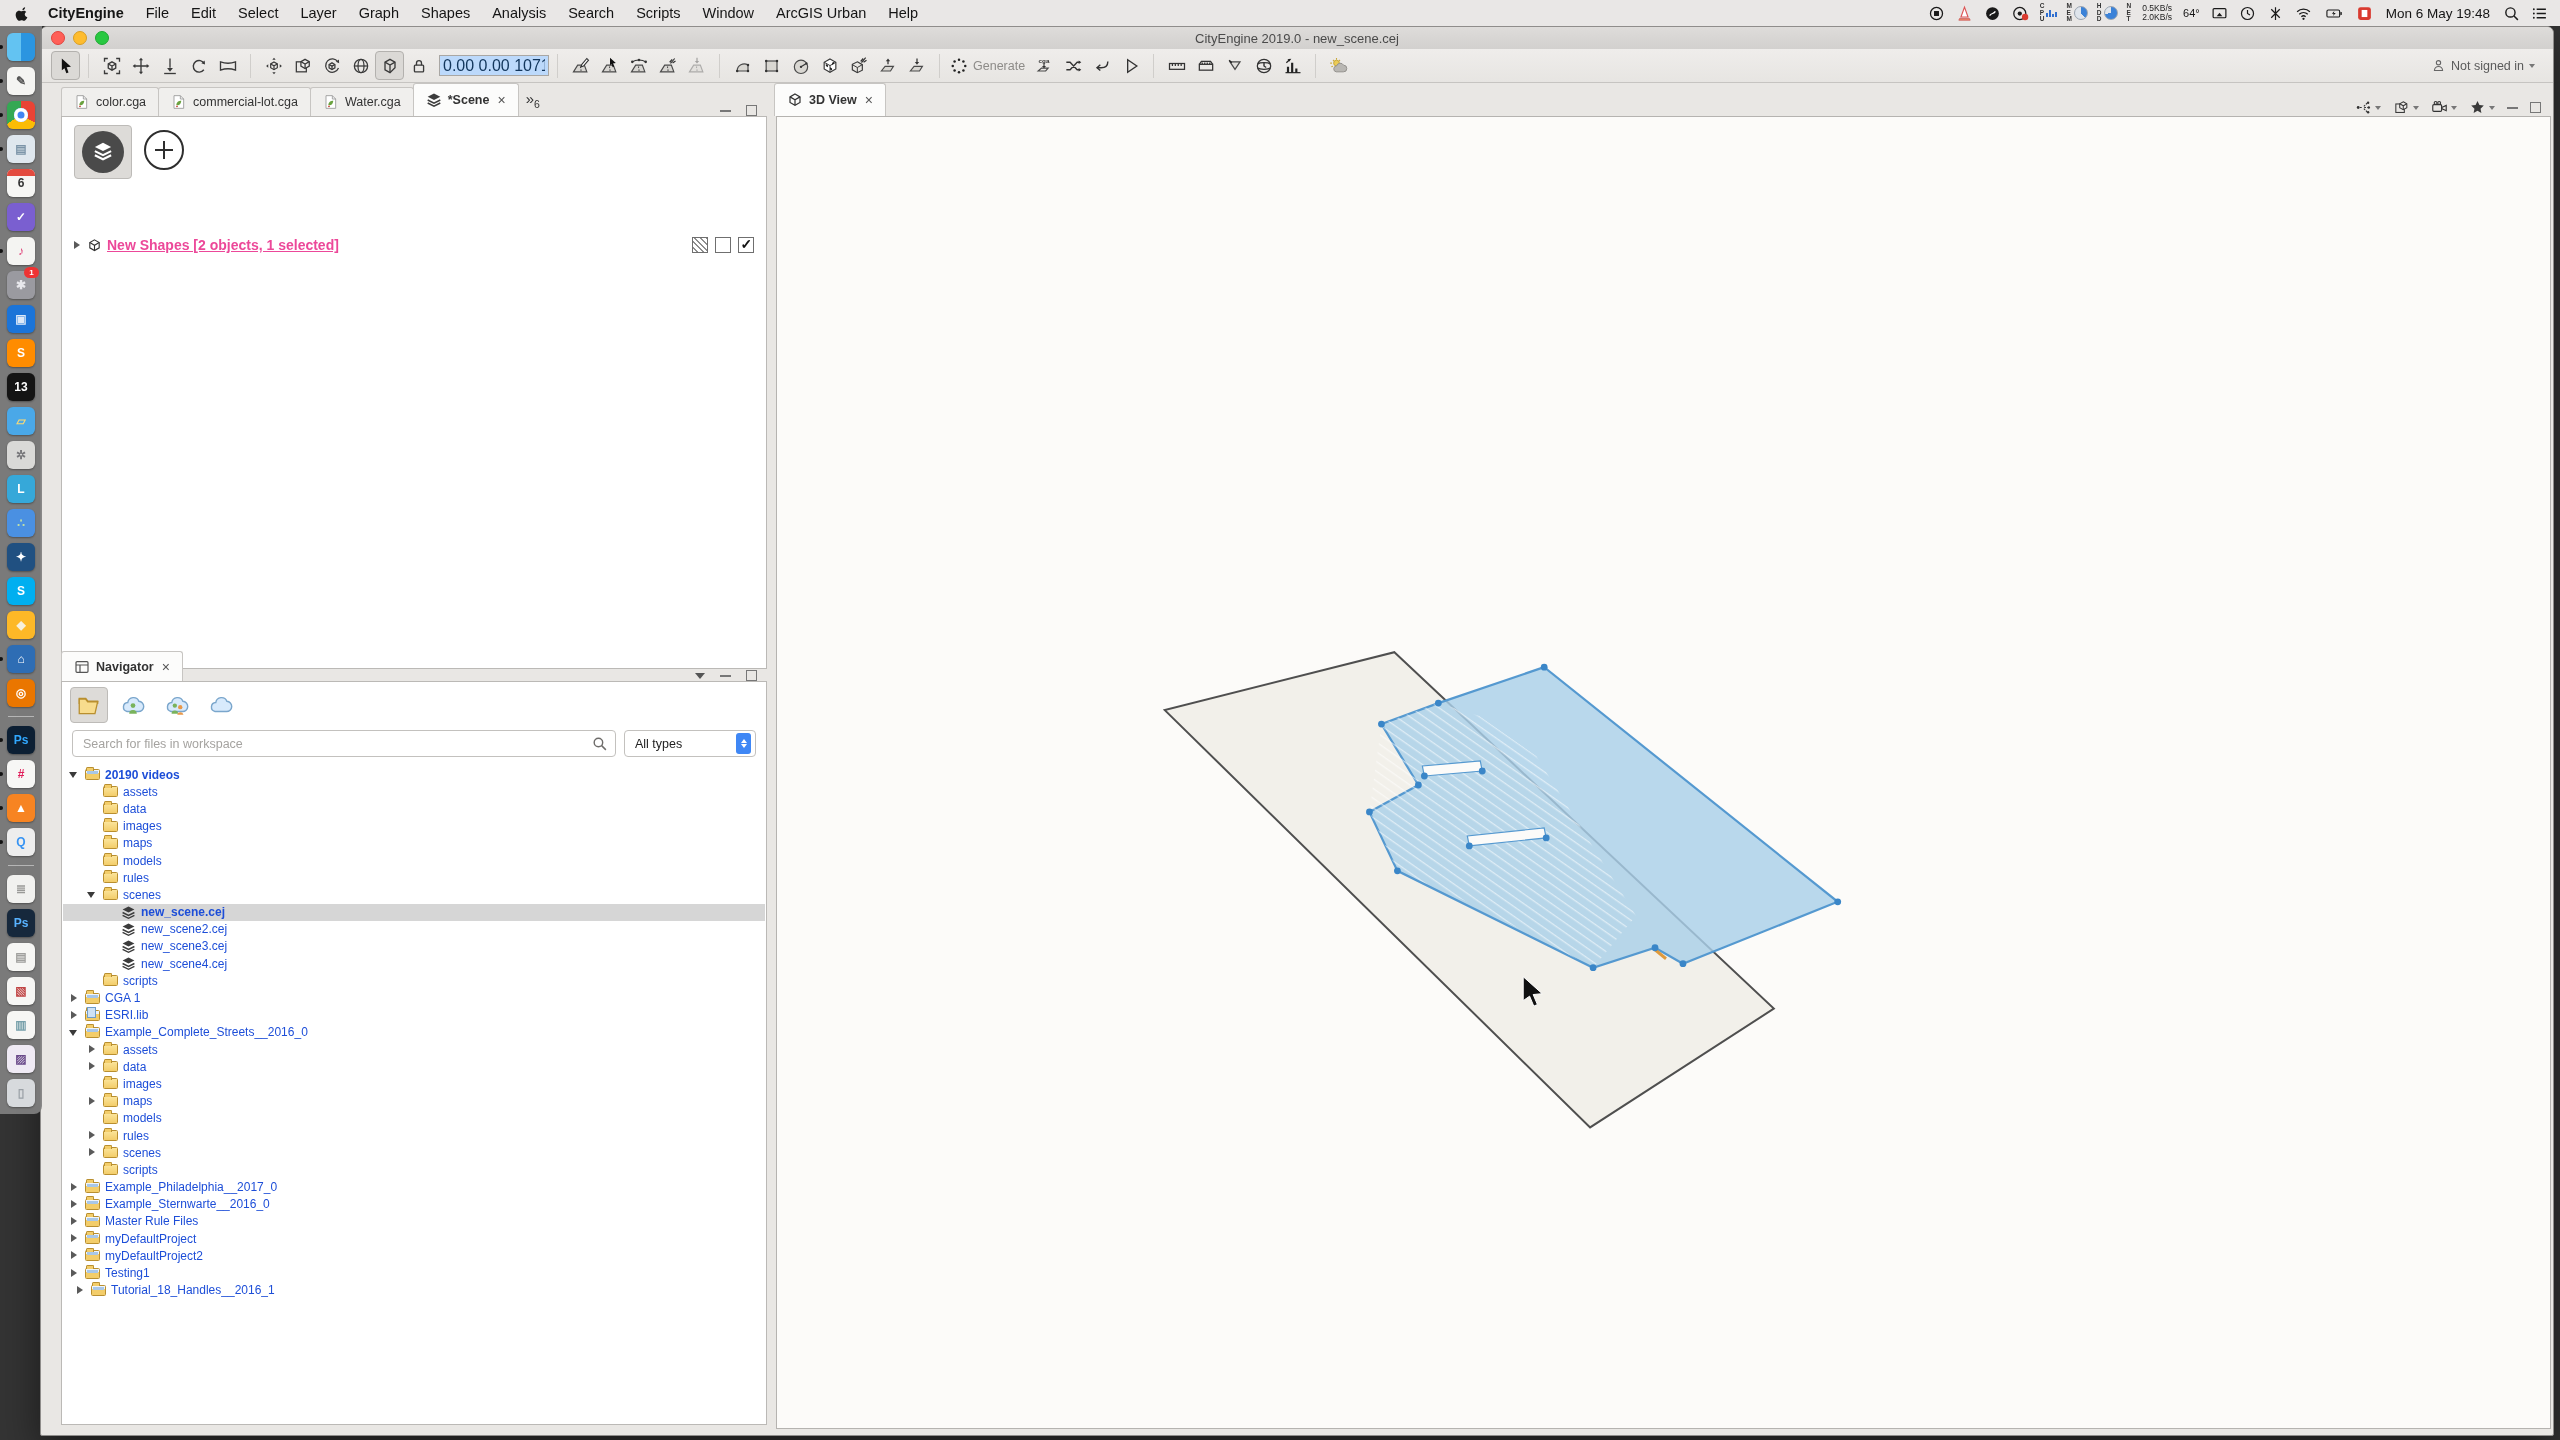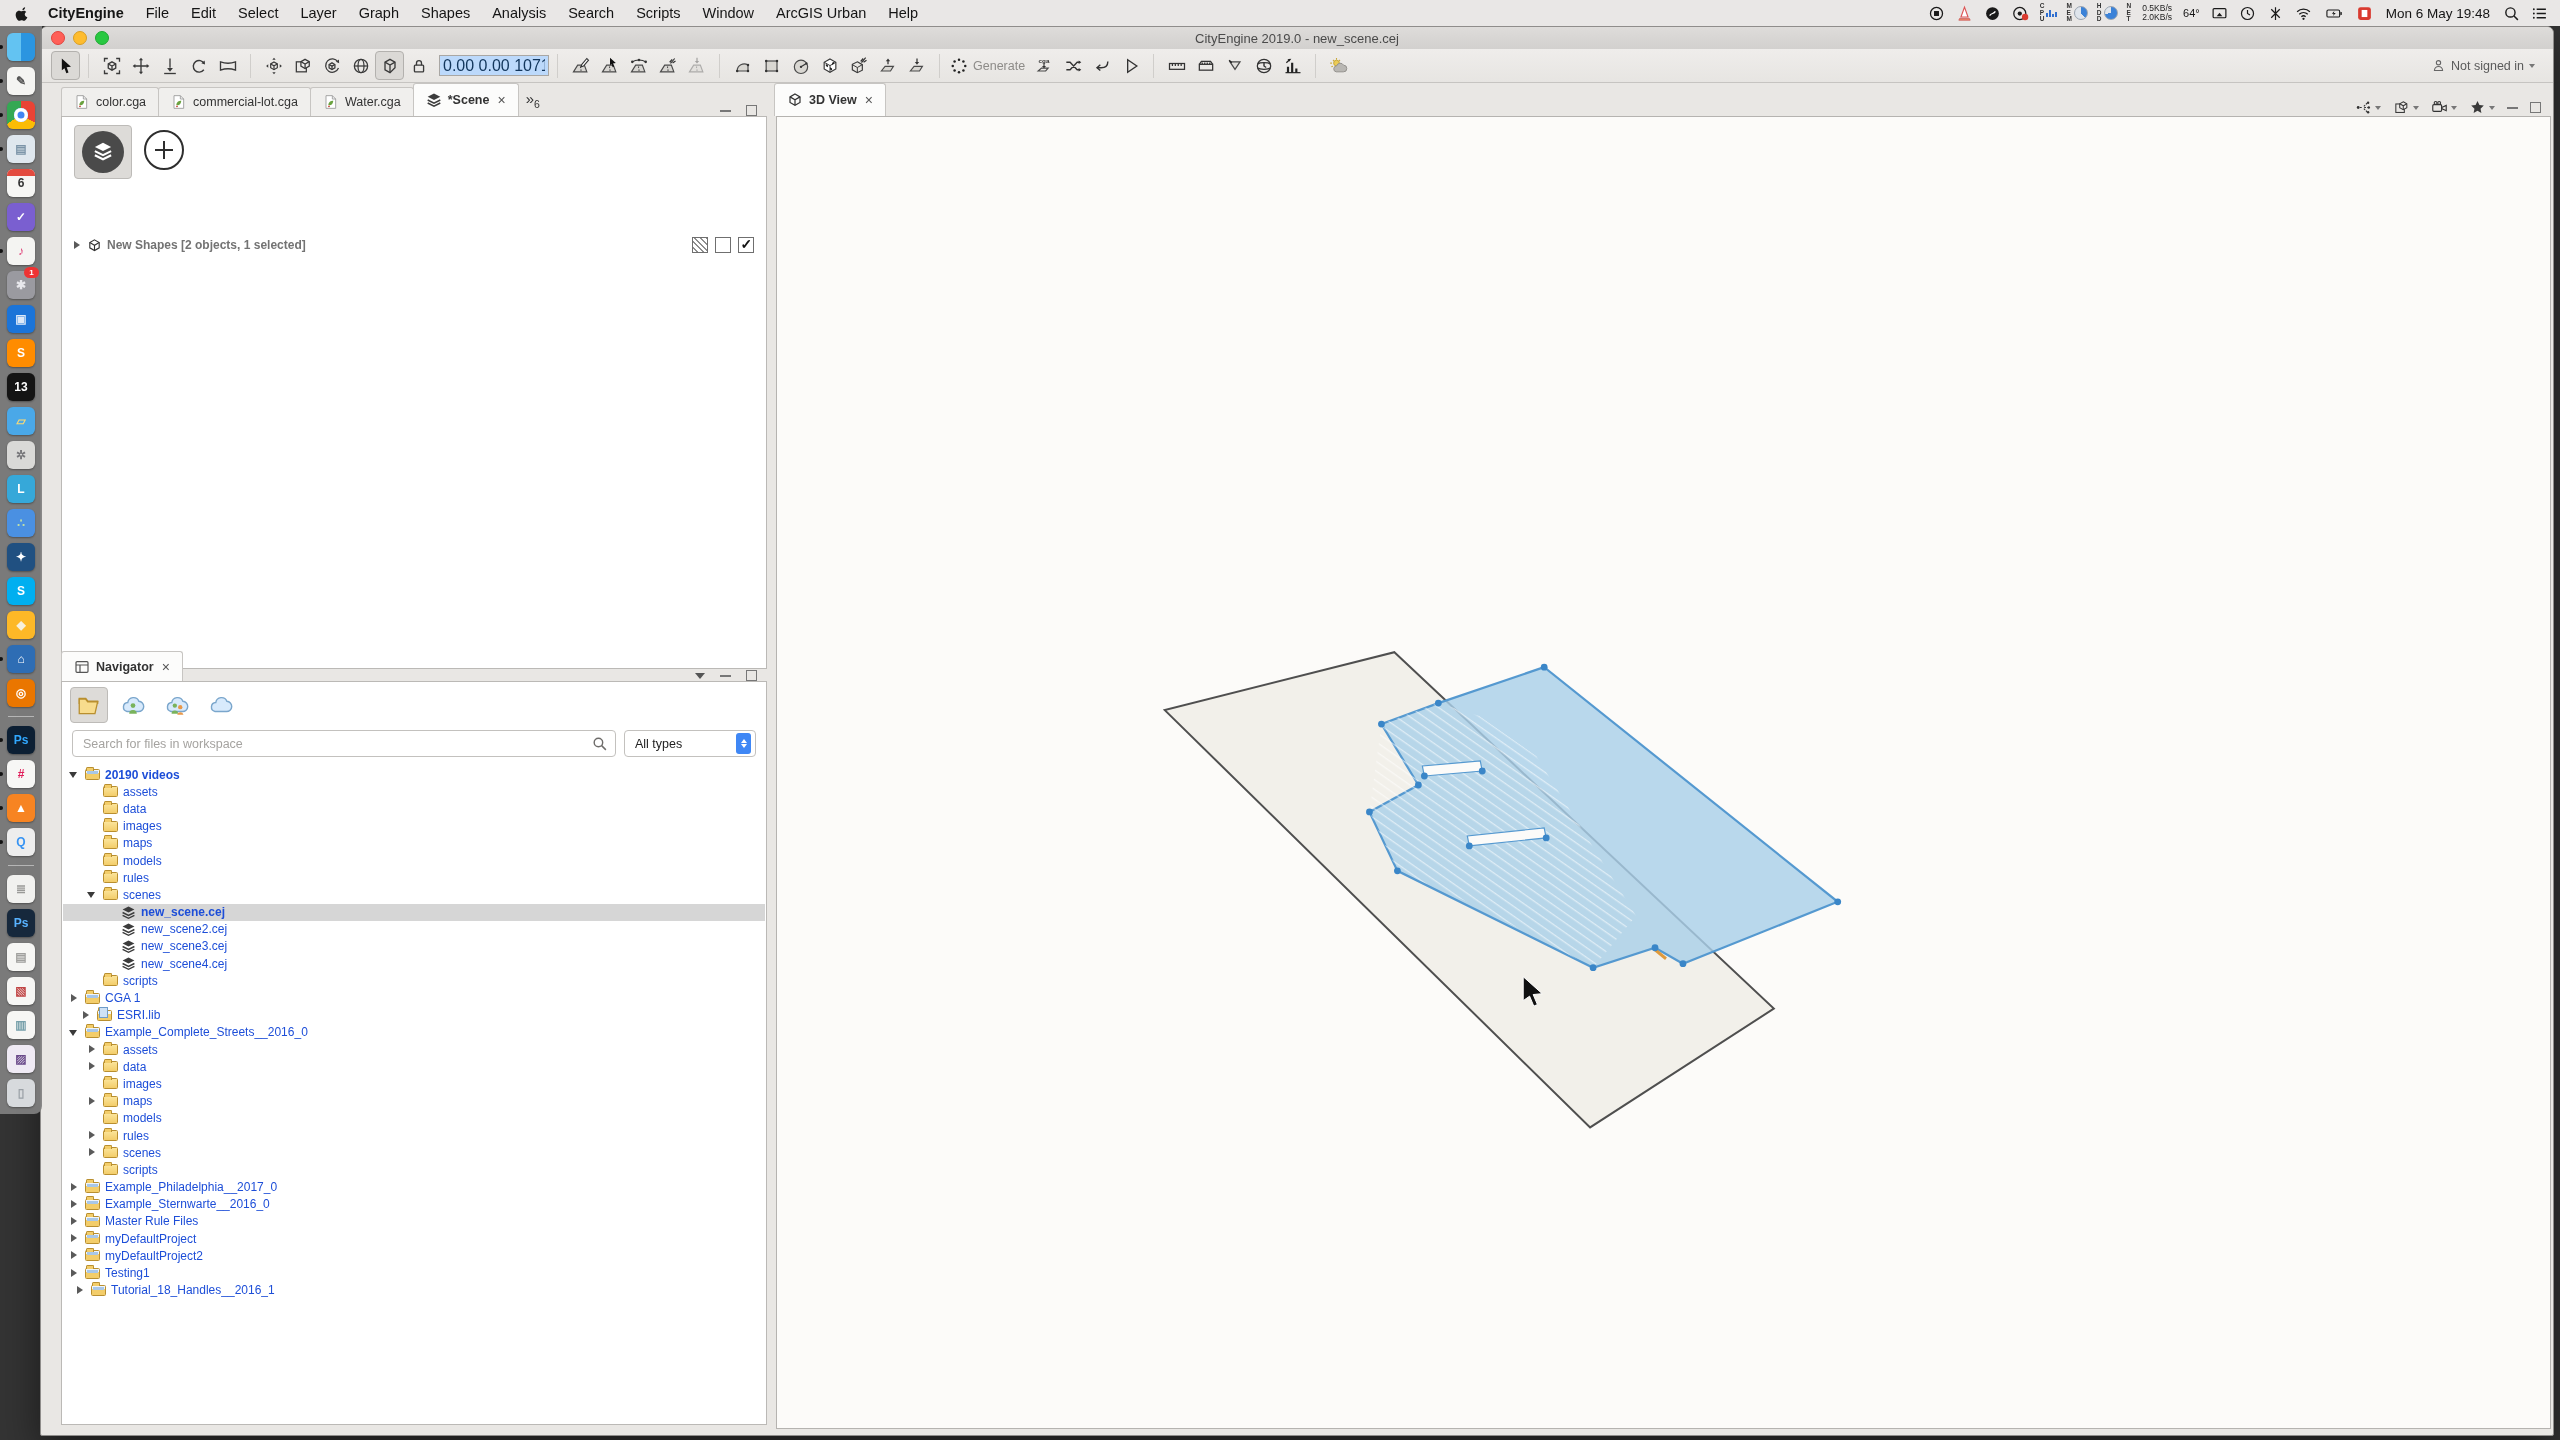--- a/index.html
+++ b/index.html
@@ -94,21 +94,21 @@
     padding:0 30px 0 10px;font-size:12.5px;font-family:"Liberation Sans",sans-serif;color:#333;background:#fff;}
   .searchfield input::placeholder{color:#a5a3a0;}
   .searchfield .mag{position:absolute;right:8px;top:5px;width:17px;height:17px;}
   .treerow-main{position:absolute;left:0;right:0;display:flex;align-items:center;height:20px;padding-left:10px;}
   .expander{width:11px;height:11px;flex:none;position:relative;margin-right:3px;}
   .expander.col::before{content:"";position:absolute;left:2px;top:1px;border-top:4.5px solid transparent;
     border-bottom:4.5px solid transparent;border-left:6px solid #5a5a5a;}
   .expander.exp::before{content:"";position:absolute;left:0;top:3px;border-left:4.5px solid transparent;
     border-right:4.5px solid transparent;border-top:6px solid #3a3a3a;}
   .cubeico{width:15px;height:15px;margin:0 5px 0 1px;flex:none;}
-  .nslabel{font-weight:bold;font-size:12px;color:#737373;}
+  .nslabel{font-weight:bold;font-size:14px;color:#ec4899;text-decoration:underline;}
   .rowboxes{margin-left:auto;display:flex;gap:7px;padding-right:12px;}
   .sbox{width:16px;height:16px;border:1px solid #6f6f6f;box-sizing:border-box;background:#fff;position:relative;}
   .sbox.hatch{background:repeating-linear-gradient(45deg,#fff 0 2.5px,#8e8e8e 2.5px 4px);}
   .sbox.check::after{content:"✓";position:absolute;left:1.5px;top:-2px;font-size:14px;font-weight:bold;color:#111;}
   
   .navtools{position:absolute;left:8px;top:5px;display:flex;gap:6px;align-items:center;}
   .navtb{width:36px;height:34px;border-radius:4px;display:flex;align-items:center;justify-content:center;border:1px solid transparent;}
   .navtb.active{background:#dddbd8;border-color:#bdbbb8;}
   .navtb svg{width:26px;height:26px;}
   .typesel{width:132px;height:27px;border:1px solid #c3c1be;border-radius:4px;background:#fff;display:flex;
@@ -1038,21 +1038,21 @@
           <div class="nrow" style="padding-left: 24px;">
             <span class="expander"></span>
             <span class="icf"></span>
             <span class="lbl">scripts</span>
           </div>
           <div class="nrow" style="padding-left: 6px;">
             <span class="expander col"></span>
             <span class="icf proj"></span>
             <span class="lbl">CGA 1</span>
           </div>
-          <div class="nrow" style="padding-left: 18px;">
+          <div class="nrow" style="padding-left: 6px;">
             <span class="expander col"></span>
             <span class="icf proj lib"></span>
             <span class="lbl">ESRI.lib</span>
           </div>
           <div class="nrow" style="padding-left: 6px;">
             <span class="expander exp"></span>
             <span class="icf proj"></span>
             <span class="lbl">Example_Complete_Streets__2016_0</span>
           </div>
           <div class="nrow" style="padding-left: 24px;">

